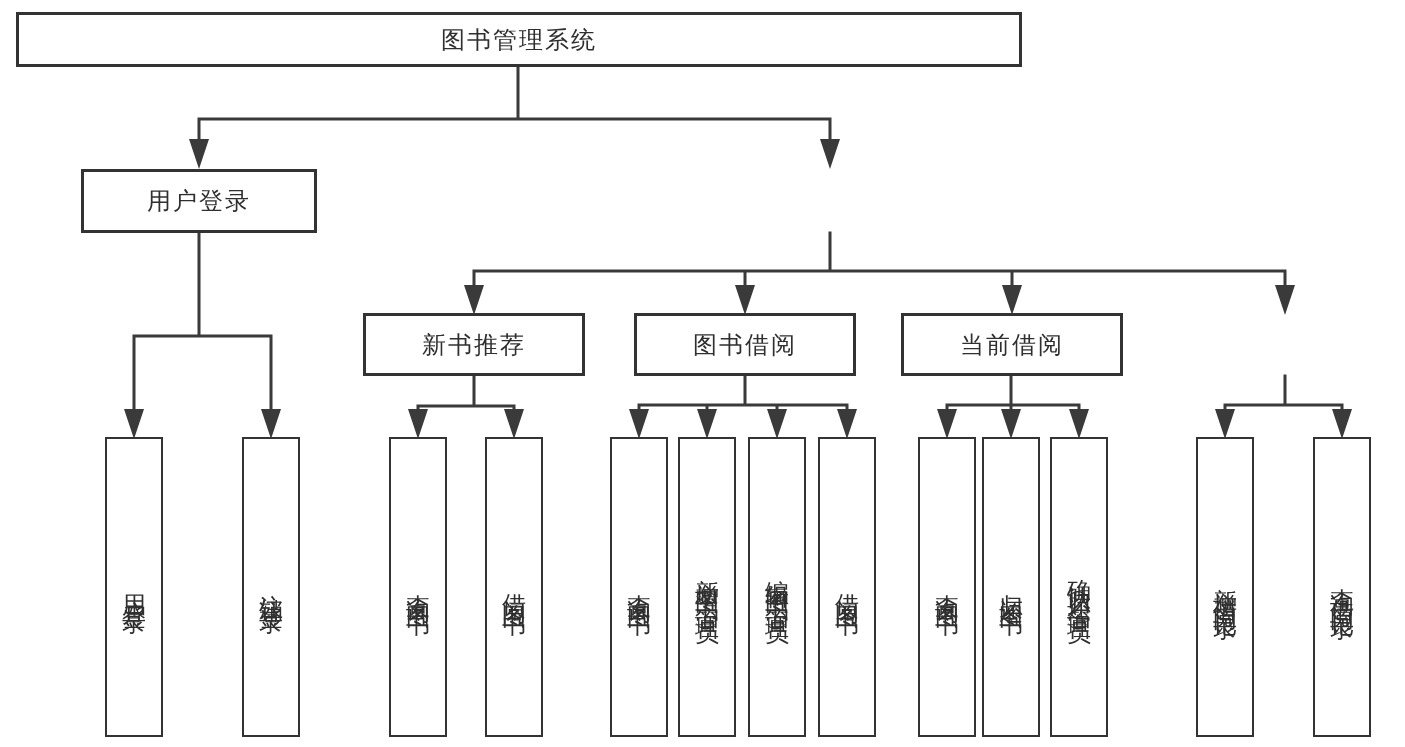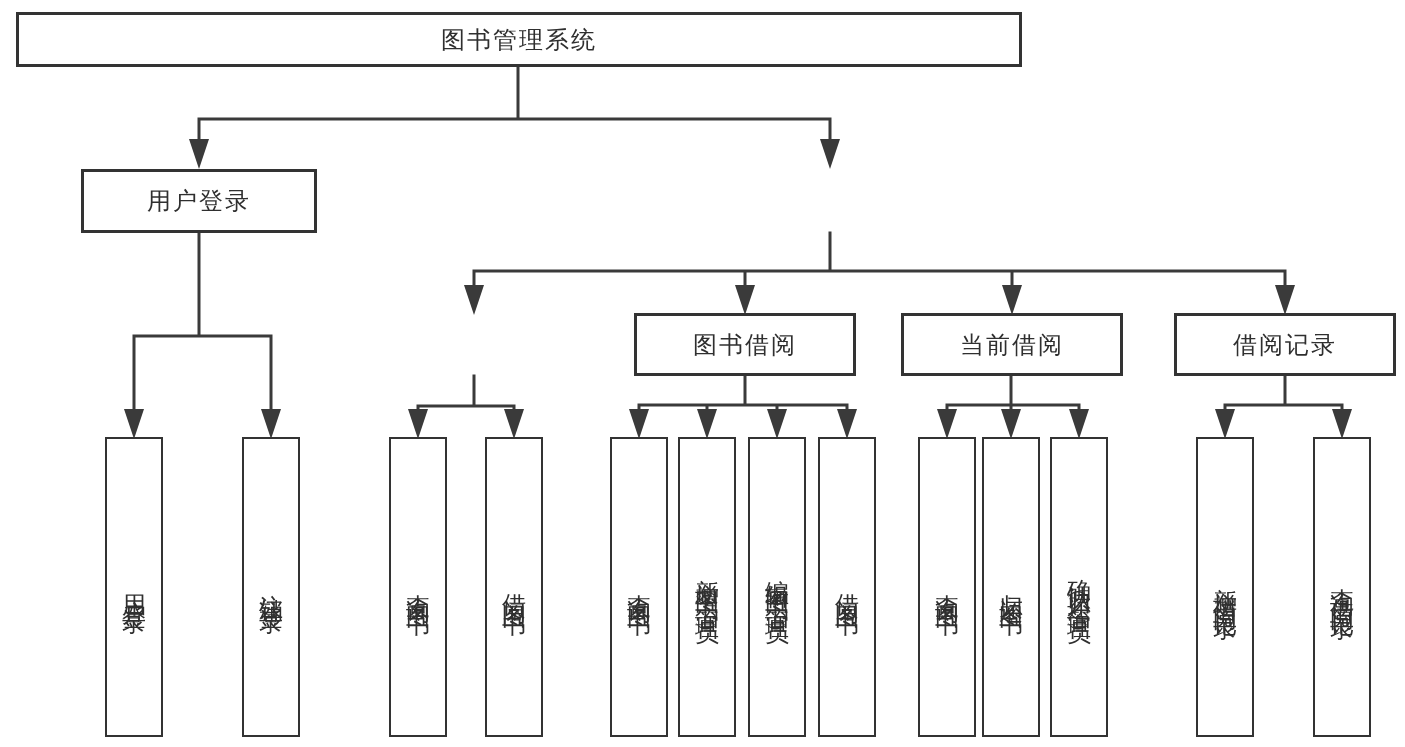--- a/index.html
+++ b/index.html
@@ -82,23 +82,23 @@
 
     <path d="M1285 376 V405 M1225 405 H1342 M1225 405 V414 M1342 405 V414"></path>
     <polygon points="1215,409 1235,409 1225,439"></polygon>
     <polygon points="1332,409 1352,409 1342,439"></polygon>
   </svg>
 
   <div class="node" style="left:16px;top:12px;width:1006px;height:55px">图书管理系统</div>
 
   <div class="node" style="left:81px;top:169px;width:236px;height:64px">用户登录</div>
 
+  <div class="node" style="left:363px;top:313px;width:222px;height:63px">新书推荐</div>
   <div class="node" style="left:901px;top:313px;width:222px;height:63px">当前借阅</div>
   <div class="node" style="left:634px;top:313px;width:222px;height:63px">图书借阅</div>
-  <div class="node" style="left:1174px;top:313px;width:222px;height:63px">借阅记录</div>
 
   <div class="node leaf" style="left:105px;top:437px;width:58px;height:300px">用户登录</div>
   <div class="node leaf" style="left:242px;top:437px;width:58px;height:300px">注销登录</div>
   <div class="node leaf" style="left:389px;top:437px;width:58px;height:300px">查询图书</div>
   <div class="node leaf" style="left:485px;top:437px;width:58px;height:300px">借阅图书</div>
   <div class="node leaf" style="left:610px;top:437px;width:58px;height:300px">查询图书</div>
   <div class="node leaf" style="left:678px;top:437px;width:58px;height:300px">新增图书（管理员）</div>
   <div class="node leaf" style="left:748px;top:437px;width:58px;height:300px">编辑图书（管理员）</div>
   <div class="node leaf" style="left:818px;top:437px;width:58px;height:300px">借阅图书</div>
   <div class="node leaf" style="left:918px;top:437px;width:58px;height:300px">查询图书</div>

